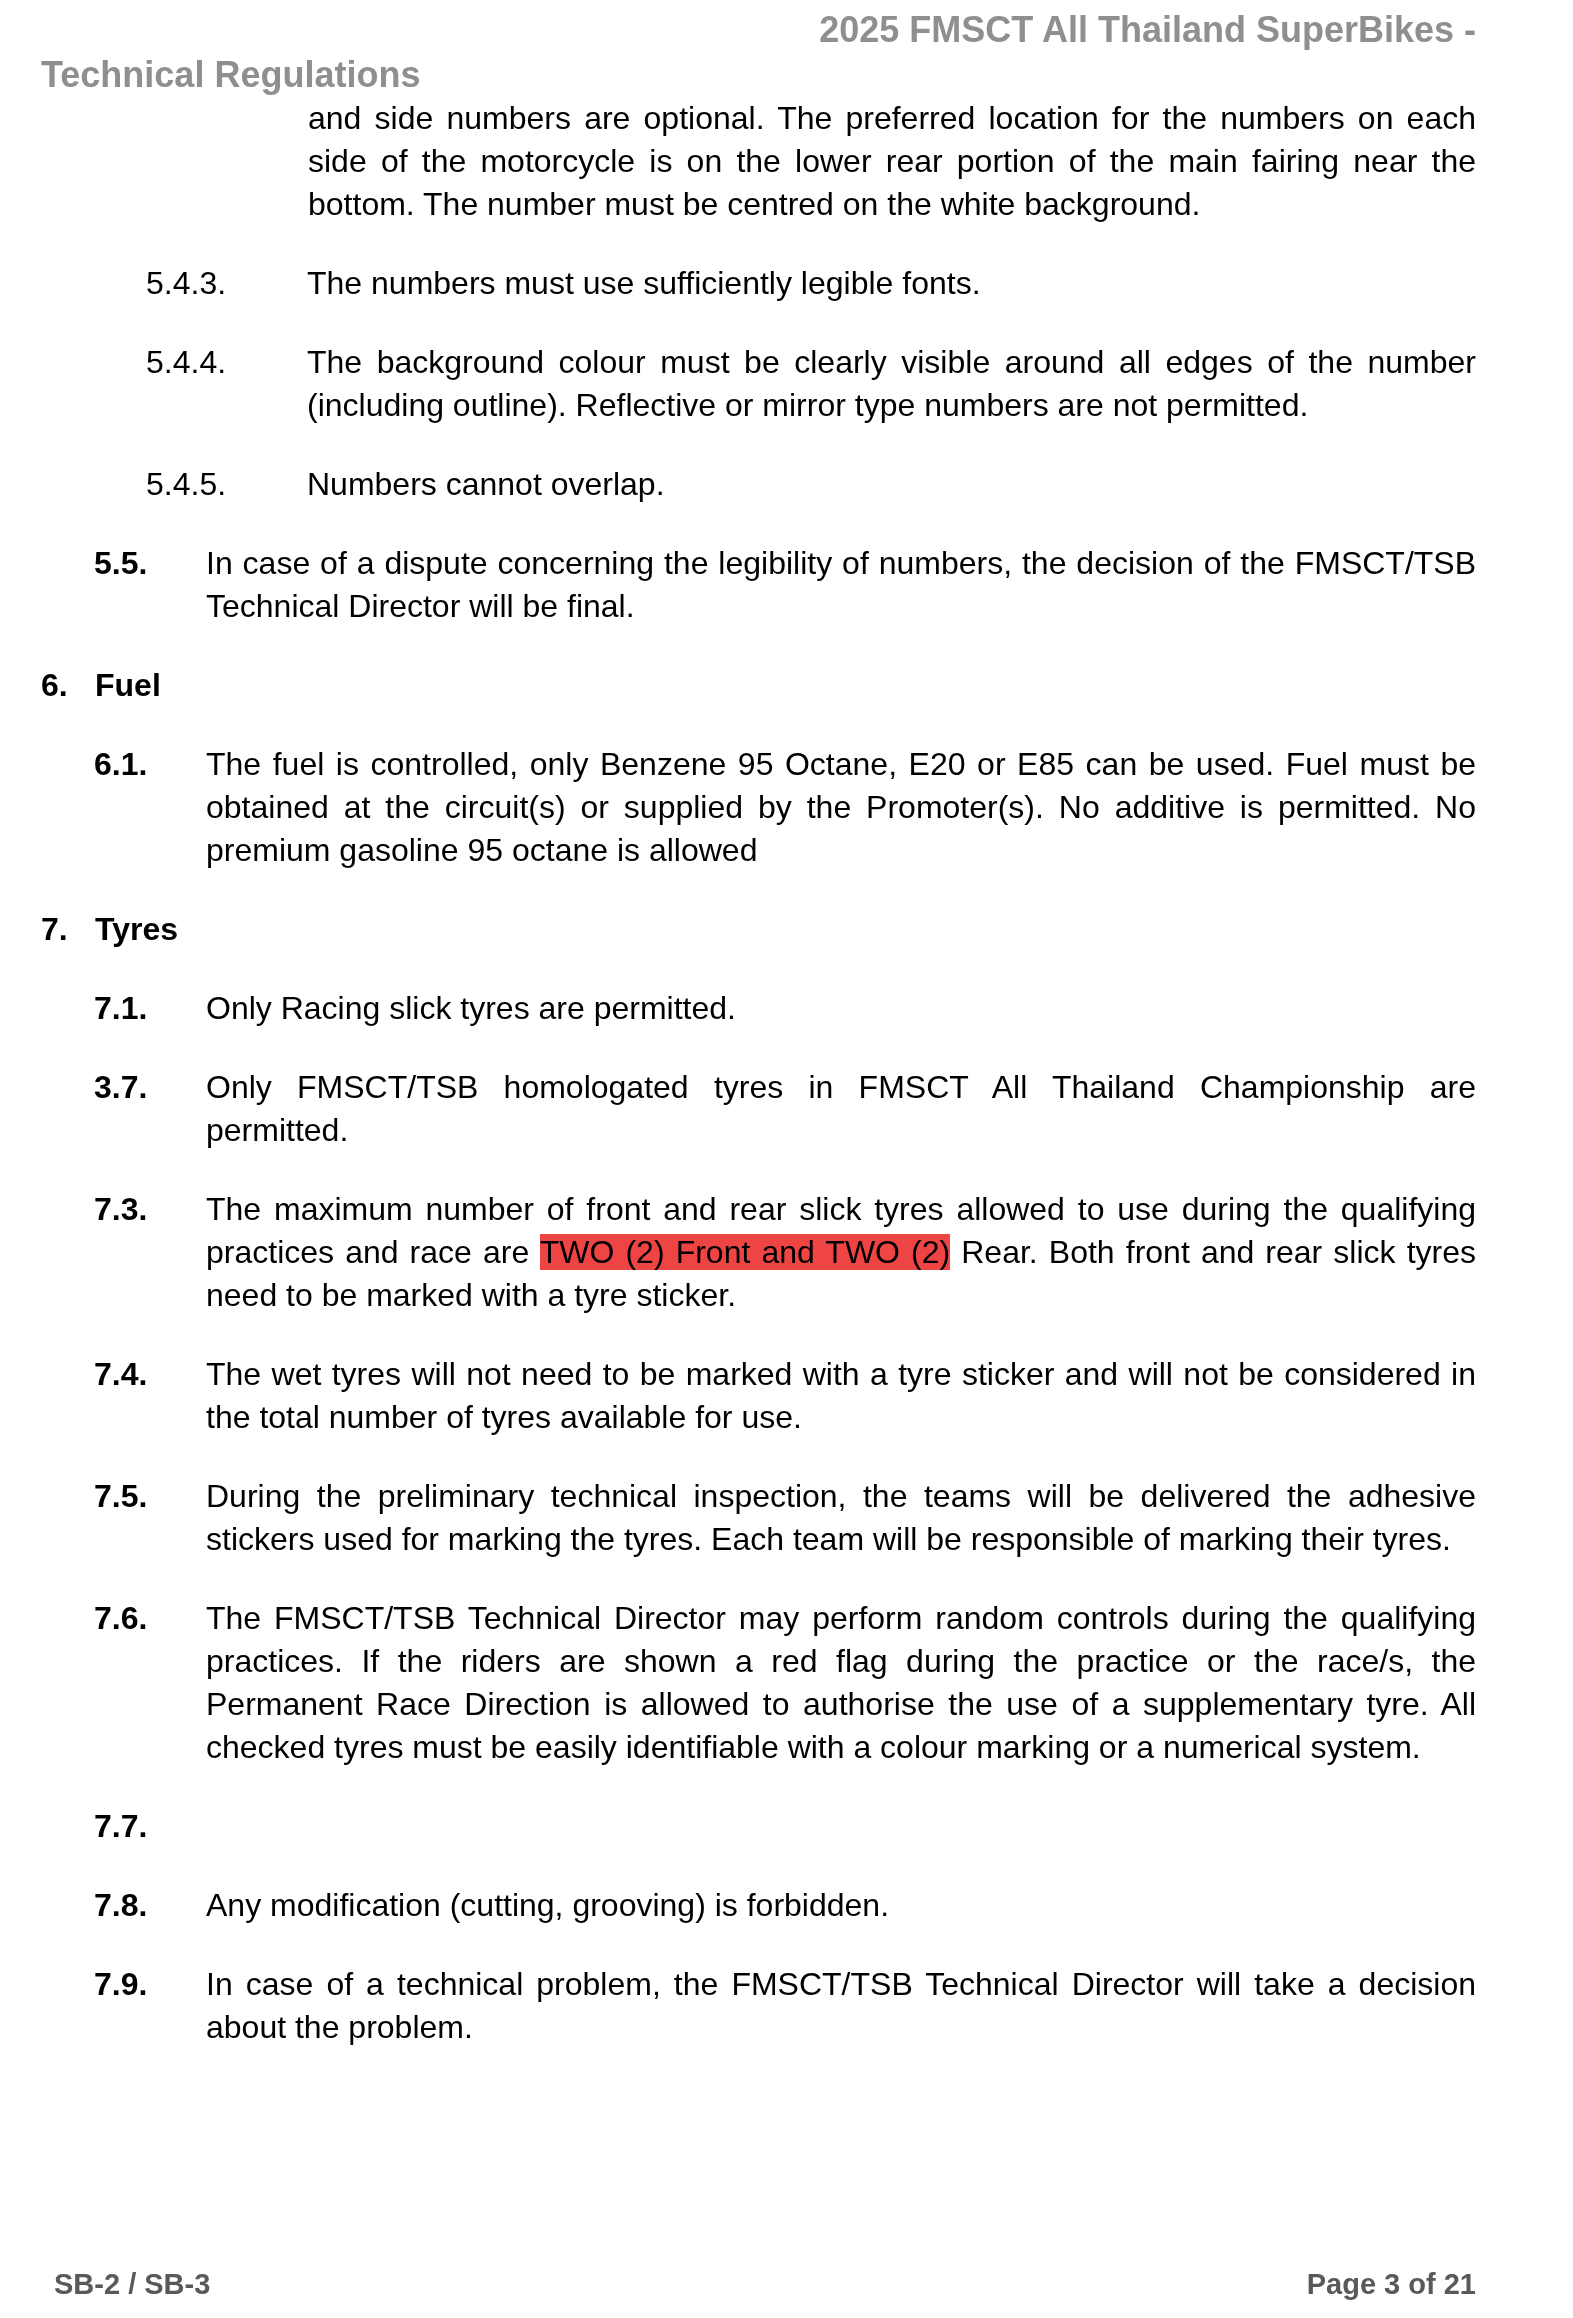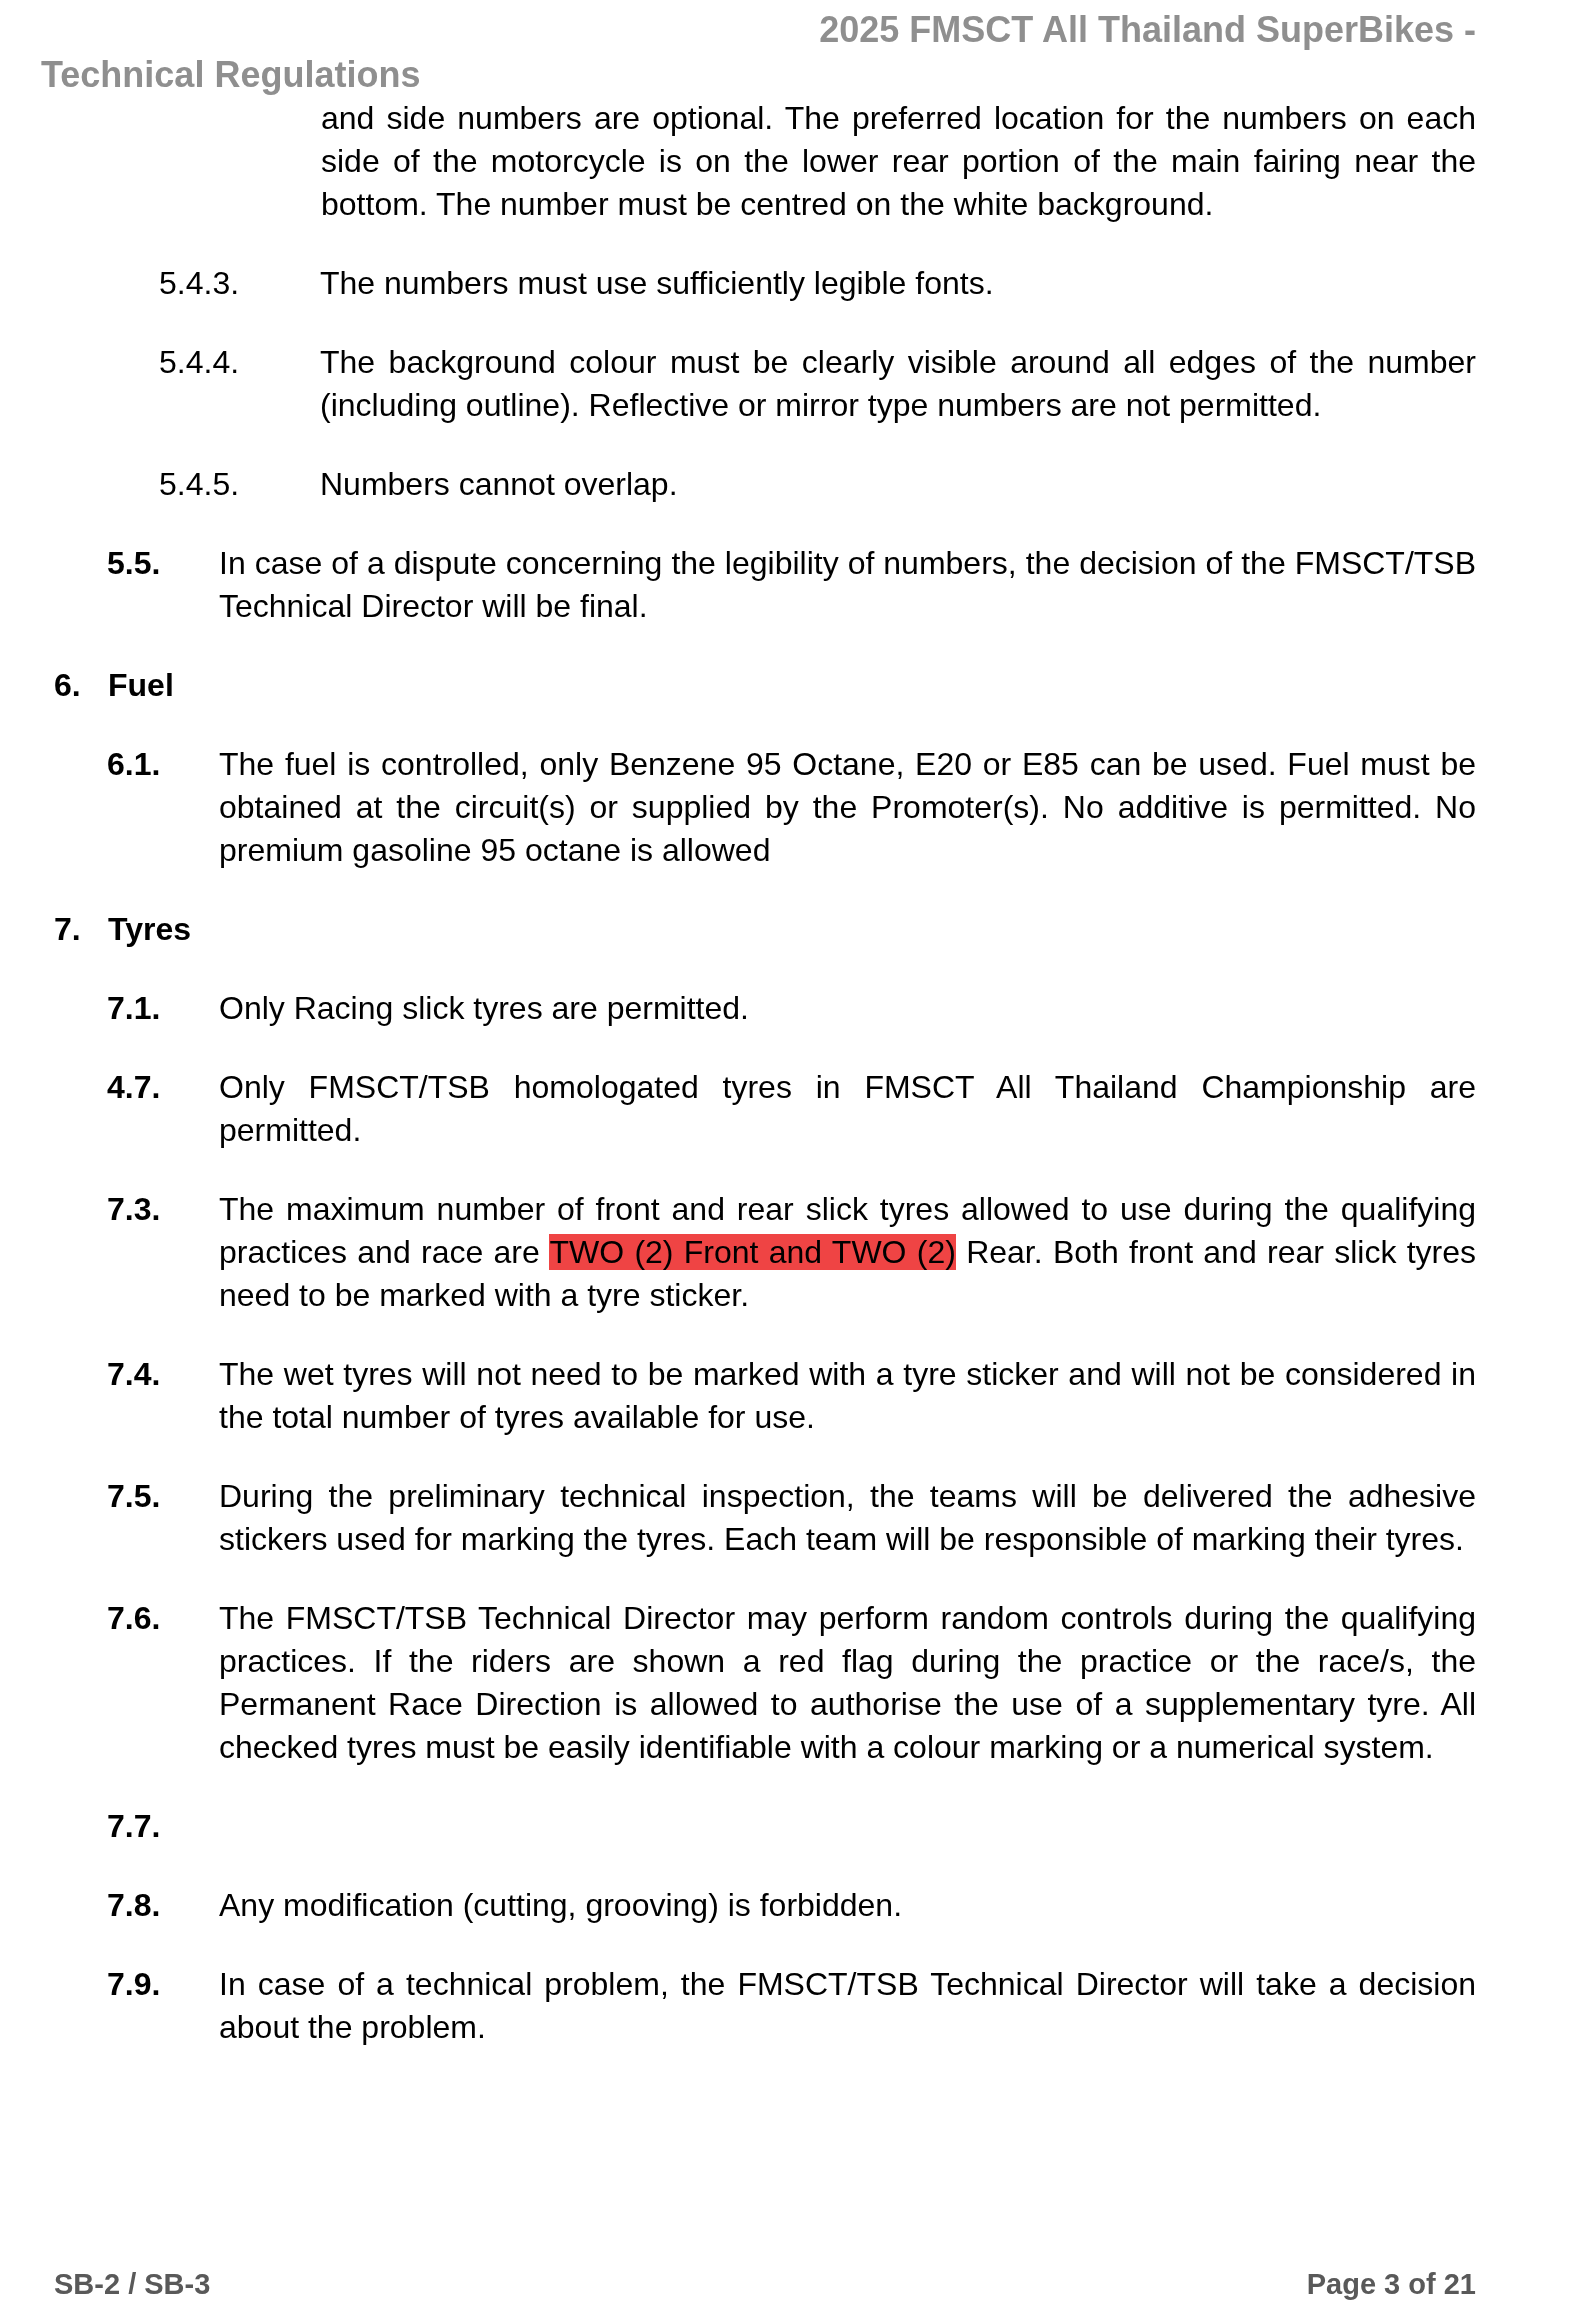--- a/index.html
+++ b/index.html
@@ -9,21 +9,21 @@
     background:#ffffff;
     font-family:"Liberation Sans",sans-serif;
     color:#000000;
     overflow:hidden;
   }
   
   .header{padding-top:7.2px;font-weight:bold;font-size:36px;line-height:45px;color:#8f8f8f;}
   .header .line-top{text-align:right;padding-right:58px;}
   .header .line-bottom{text-align:left;padding-left:41px;}
   
-  .content{padding:0 58px 0 54px;font-size:32px;line-height:43px;}
+  .content{padding:0 58px 0 41px;font-size:32px;line-height:43px;}
   .para{display:flex;margin:16px 0 36px 0;}
   .para .num{flex:none;white-space:nowrap;}
   .para .body{flex:1 1 auto;text-align:justify;}
   .intro{display:block;padding-left:267px;text-align:justify;margin:0 0 36px 0;}
   .lv1{padding-left:0;font-weight:bold;}
   .lv1 .num{width:54px;}
   .lv1 .body{text-align:left;}
   .lv2{padding-left:53px;}
   .lv2 .num{width:112px;font-weight:bold;}
   .lv3{padding-left:105px;}
@@ -87,21 +87,21 @@
       <span class="num">7.</span>
       <span class="body">Tyres</span>
     </div>
 
     <div class="para lv2">
       <span class="num">7.1.</span>
       <span class="body">Only Racing slick tyres are permitted.</span>
     </div>
 
     <div class="para lv2">
-      <span class="num">4.7.</span>
+      <span class="num">3.7.</span>
       <span class="body">Only FMSCT/TSB homologated tyres in FMSCT All Thailand Championship are permitted.</span>
     </div>
 
     <div class="para lv2">
       <span class="num">7.3.</span>
       <span class="body"><span>The maximum number of front and rear slick tyres allowed to use during the qualifying practices and race are </span><span class="hl">TWO (2) Front and TWO (2)</span><span> Rear. Both front and rear slick tyres need to be marked with a tyre sticker.</span></span>
     </div>
 
     <div class="para lv2">
       <span class="num">7.4.</span>

